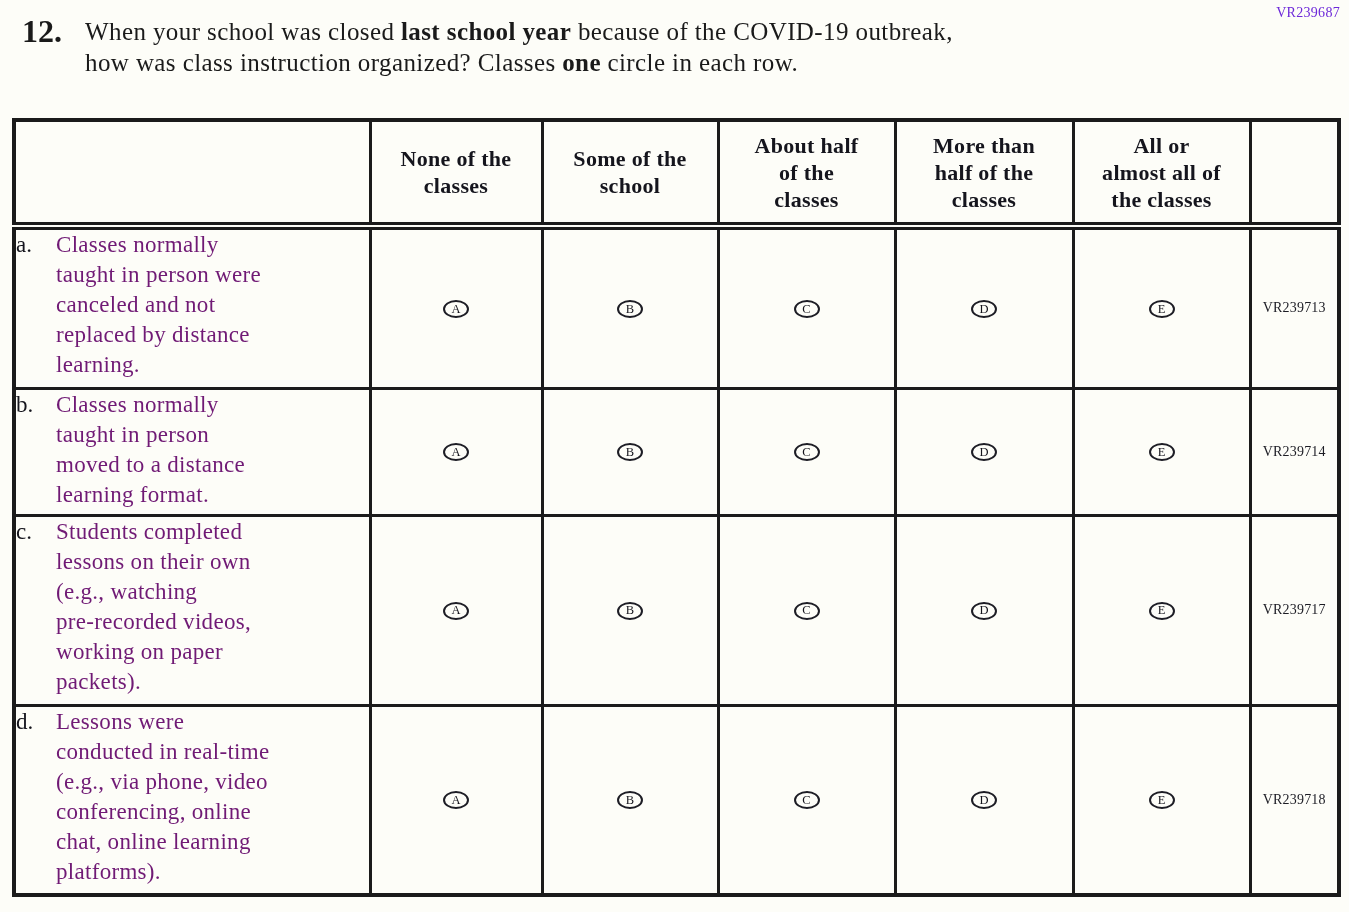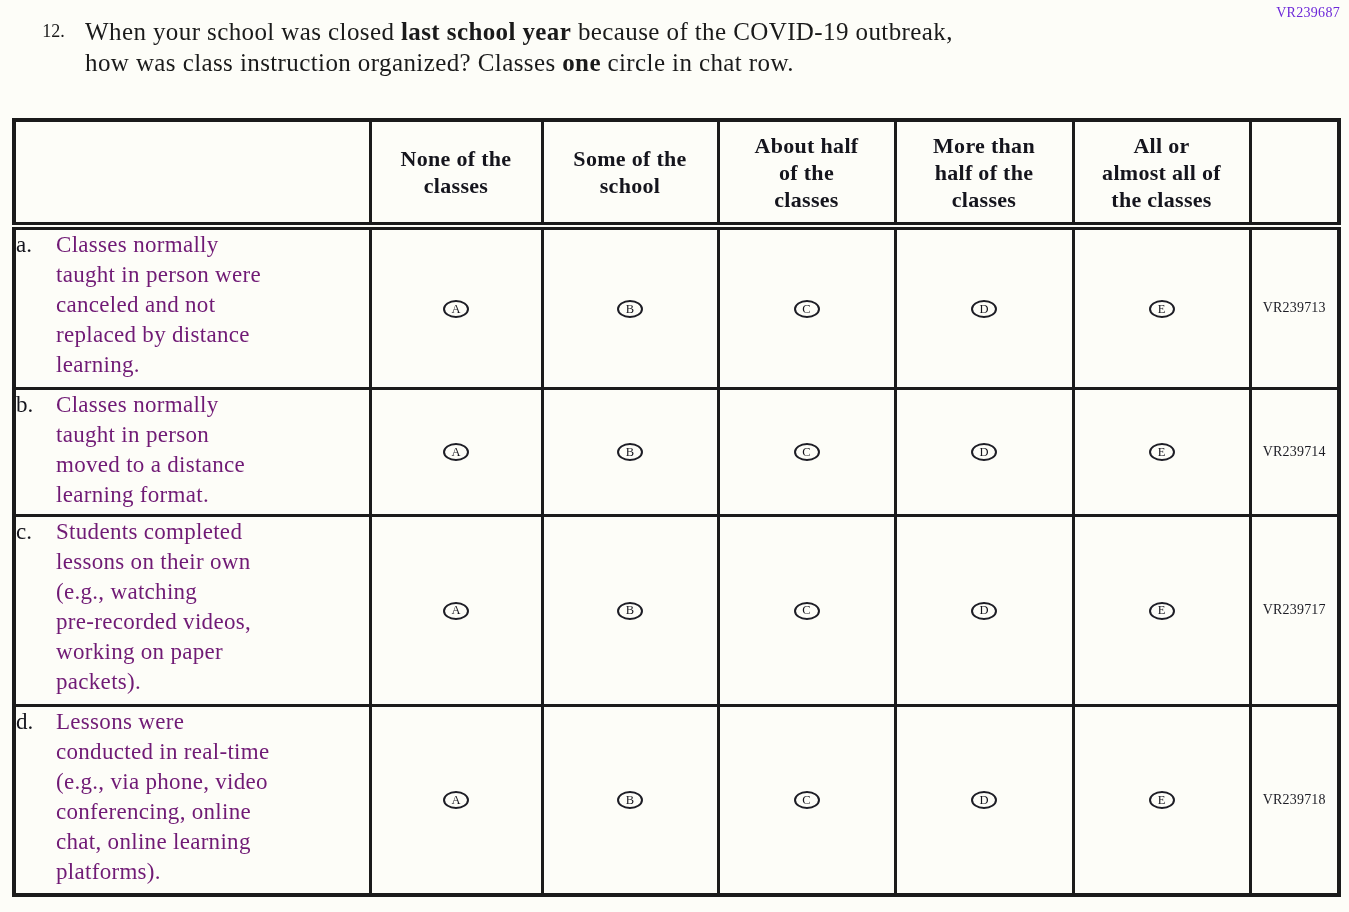--- a/index.html
+++ b/index.html
@@ -26,26 +26,25 @@
 
   
   .question {
     position: absolute;
     top: 16px;
     left: 22px;
     width: 1160px;
     display: flex;
   }
   .q-num {
-    font-weight: normal;
-    font-size: 18px;
+    font-weight: bold;
+    font-size: 32px;
     width: 63px;
     flex: 0 0 63px;
     line-height: 31px;
-    text-align: center;
   }
   .q-text {
     font-size: 25px;
     line-height: 31px;
     letter-spacing: 0.4px;
   }
   .q-text .b { font-weight: bold; }
 
   
   table.grid {
@@ -127,21 +126,21 @@
   tr.row-c > td { height: 190px; }
   tr.row-d > td { height: 190px; }
 </style>
 </head>
 <body>
 
 <div class="page-code">VR239687</div>
 
 <div class="question">
   <div class="q-num">12.</div>
-  <div class="q-text"><span>When your school was closed </span><span class="b">last school year</span><span> because of the COVID-19 outbreak,</span><br><span>how was class instruction organized? Classes </span><span class="b">one</span><span> circle in chat row.</span></div>
+  <div class="q-text"><span>When your school was closed </span><span class="b">last school year</span><span> because of the COVID-19 outbreak,</span><br><span>how was class instruction organized? Classes </span><span class="b">one</span><span> circle in each row.</span></div>
 </div>
 
 <table class="grid">
   <colgroup>
     <col style="width:356px">
     <col style="width:172px">
     <col style="width:176px">
     <col style="width:177px">
     <col style="width:178px">
     <col style="width:177px">

